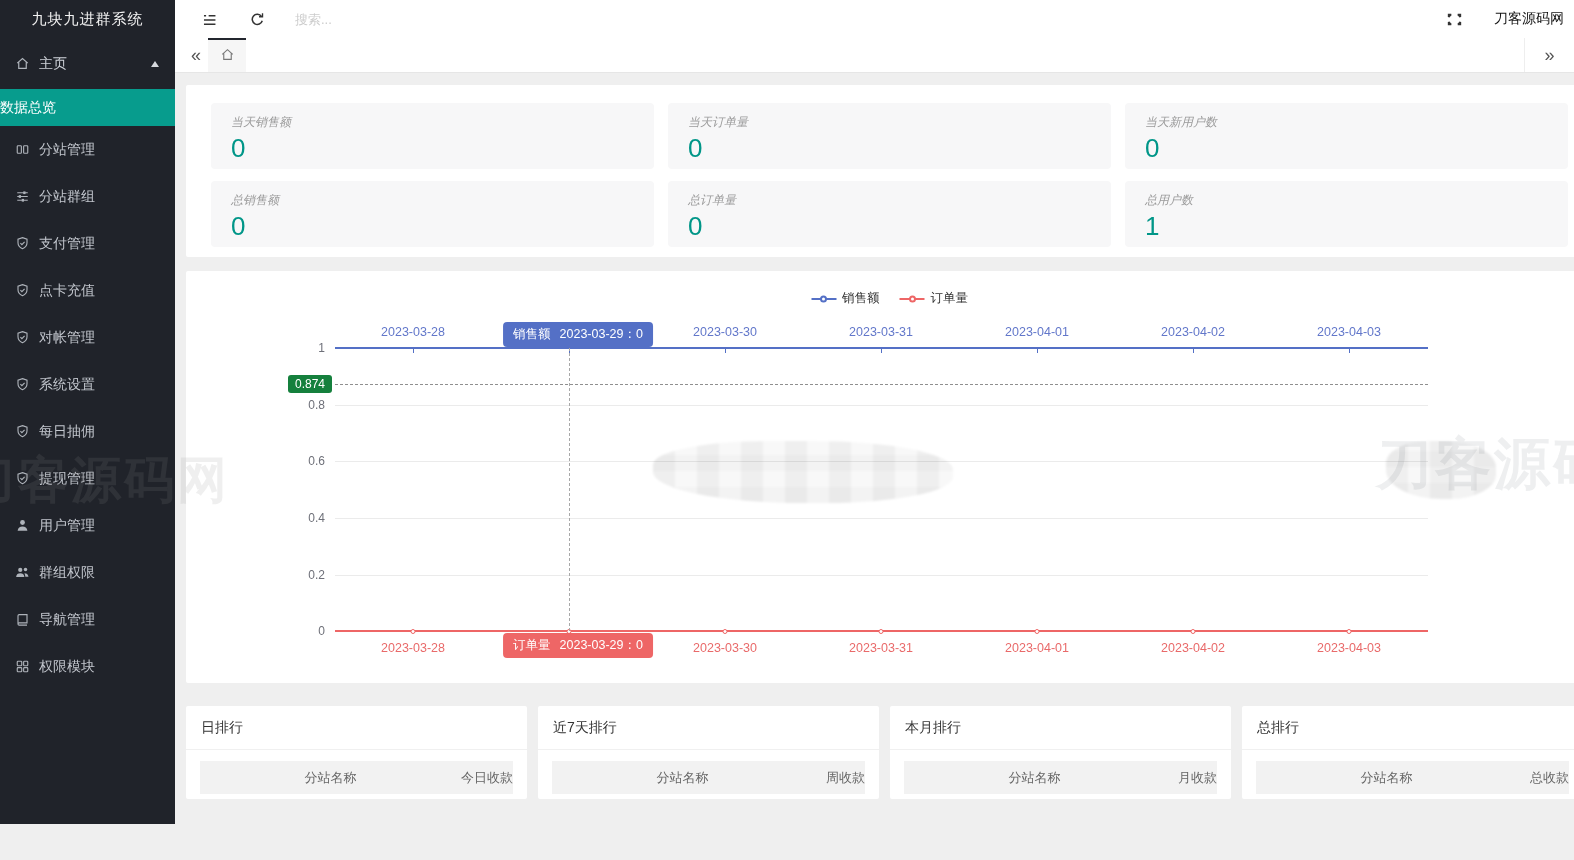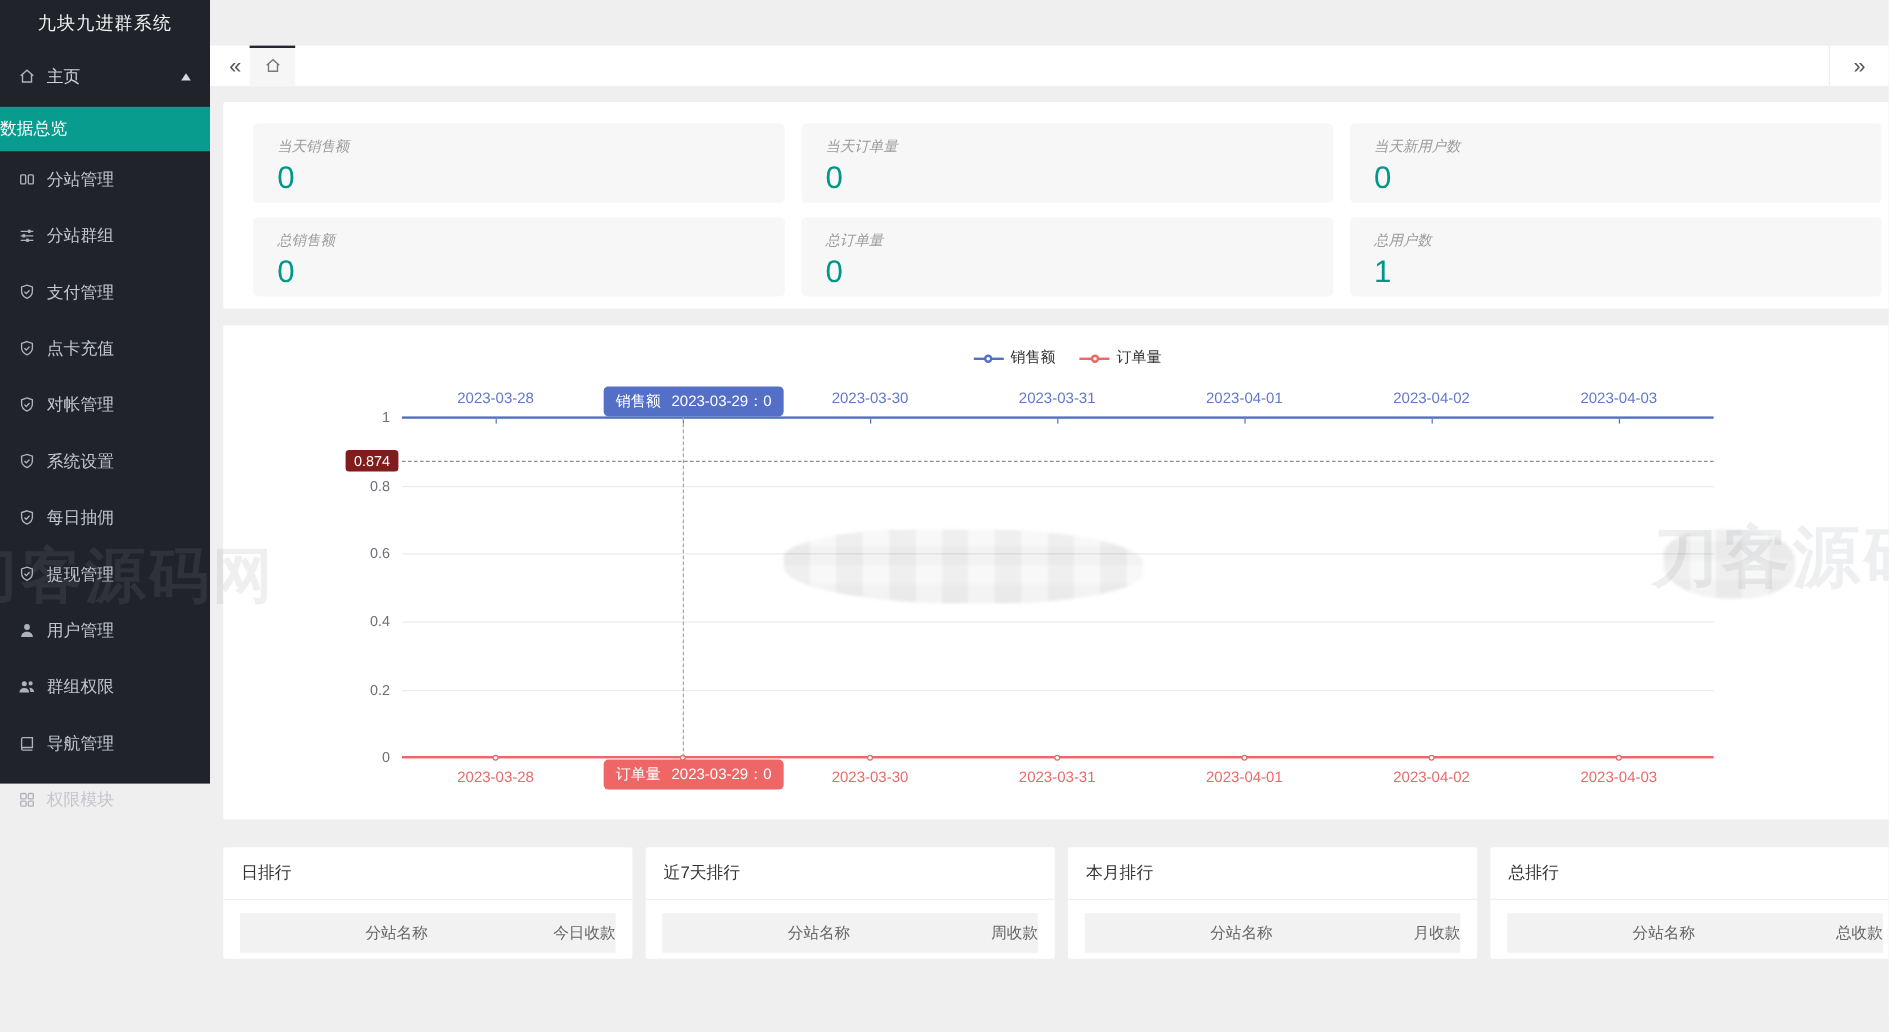--- a/index.html
+++ b/index.html
@@ -1,21 +1,21 @@
 <!DOCTYPE html>
 <html><head>
 <meta charset="utf-8">
 <style>
   * { margin:0; padding:0; box-sizing:border-box; }
   html,body { width:1574px; height:860px; overflow:hidden; }
   body { font-family:"Liberation Sans","DejaVu Sans",sans-serif; font-size:14px; color:#333; }
   .app { position:relative; width:1574px; height:860px; background:#efefef; overflow:hidden; }
 
   
-  .sidebar { position:absolute; left:0; top:0; width:175px; height:653px; background:#20232a; z-index:3; }
+  .sidebar { position:absolute; left:0; top:0; width:175px; height:824px; background:#20232a; z-index:3; }
   .logo { height:38px; display:flex; align-items:center; justify-content:center; color:#f2f2f2; font-size:15px; letter-spacing:1px; }
   .menu-parent { height:51px; display:flex; align-items:center; padding:0 15px; color:#cfd3d9; cursor:pointer; position:relative; }
   .menu-parent .mi-label { margin-left:9px; font-size:14px; }
   .tri-up { position:absolute; right:16px; width:0; height:0; border-left:4.5px solid transparent; border-right:4.5px solid transparent; border-bottom:6px solid #d6d9dd; }
   .menu-sub { height:37px; display:flex; align-items:center; color:#cfd3d9; font-size:14px; cursor:pointer; }
   .menu-sub.active { background:#079c8d; color:#fff; }
   .menu-item { height:47px; display:flex; align-items:center; padding:0 15px; color:#c2c6cd; font-size:14px; cursor:pointer; }
   .menu-item .mi-label { margin-left:9px; }
   .mi-icon { width:15px; height:15px; flex:0 0 15px; display:inline-flex; align-items:center; justify-content:center; color:#aeb3ba; }
   .mi-icon svg { width:15px; height:15px; display:block; }
@@ -61,21 +61,21 @@
   .gridline { position:absolute; left:0; right:0; height:1px; background:#ebebeb; }
   .ytick { position:absolute; left:-50px; width:40px; text-align:right; font-size:12px; color:#6e7079; }
   .top-axis { position:absolute; left:0; right:0; top:-1px; height:2px; background:#5470c6; }
   .top-tick { position:absolute; top:1px; width:1px; height:4px; background:#5470c6; }
   .xlabel-top { position:absolute; top:-23px; transform:translateX(-50%); font-size:12.5px; color:#6277ca; white-space:nowrap; }
   .bottom-axis { position:absolute; left:0; right:0; bottom:-1px; height:2px; background:#ee6666; }
   .dot { position:absolute; bottom:-3px; width:5px; height:5px; border:1.5px solid #ee6666; background:#fff; border-radius:50%; transform:translateX(-50%); }
   .xlabel-bottom { position:absolute; bottom:-24px; transform:translateX(-50%); font-size:12.5px; color:#e96a6a; white-space:nowrap; }
   .vline { position:absolute; top:0; bottom:0; border-left:1px dashed #a8a8a8; }
   .hline { position:absolute; left:0; right:0; border-top:1px dashed #8f8f8f; }
-  .pointer-label { position:absolute; right:calc(100% + 3px); transform:translateY(-50%); background:#7f1d1d; color:#fff; font-size:12px; padding:2px 7px; border-radius:3px; }
+  .pointer-label { position:absolute; right:calc(100% + 3px); transform:translateY(-50%); background:#15803d; color:#fff; font-size:12px; padding:2px 7px; border-radius:3px; }
   .tt { position:absolute; transform:translateX(-50%); display:flex; gap:9px; color:#fff; font-size:12.5px; padding:4px 10px; border-radius:4px; white-space:nowrap; z-index:6; }
   .tt-sales { bottom:calc(100% + 1px); background:#5470c6; }
   .tt-orders { top:calc(100% + 2px); background:#ee6666; }
 
   .censor { background:
       repeating-linear-gradient(90deg, rgba(0,0,0,0.05) 0 22px, rgba(0,0,0,0.015) 22px 44px),
       repeating-linear-gradient(0deg, rgba(0,0,0,0.03) 0 16px, rgba(0,0,0,0.01) 16px 32px);
     filter:blur(1.2px); border-radius:38% 46% 42% 50%; }
   .censor-center { position:absolute; left:318px; top:93px; width:300px; height:62px; z-index:5; }
 
@@ -237,20 +237,44 @@
             <rect x="3" y="11.5" width="6" height="5.5" rx="1"></rect>
             <rect x="11.5" y="11.5" width="5.5" height="5.5" rx="1"></rect>
           </svg>
       </span>
       <span class="mi-label">权限模块</span>
     </div>
   </aside>
 
   <div class="wm wm-left">刀客源码网</div>
 
+  <header class="header">
+    <span class="hicon">
+      <svg viewBox="0 0 20 20" fill="none" stroke="currentColor" stroke-width="1.8">
+          <path d="M3.5 5.5h2.5M9 5.5h8M3.5 10.5h13.5M3.5 15.5h13.5"></path>
+        </svg>
+    </span>
+    <span class="hicon">
+      <svg viewBox="0 0 20 20" fill="none" stroke="currentColor" stroke-width="1.8">
+          <path d="M15.6 11.5a6 6 0 1 1-.9-5.2"></path>
+          <path d="M15.9 2.6v4.1h-4.1" stroke-width="1.6"></path>
+        </svg>
+    </span>
+    <div class="search-box">
+      <input type="text" placeholder="搜索..." style="">
+    </div>
+    <div class="header-right">
+      <span class="hicon">
+        <svg viewBox="0 0 20 20" fill="none" stroke="currentColor" stroke-width="1.7">
+            <path d="M3 7.2 6.2 4M3 7.2V4h3.2M17 7.2 13.8 4M17 7.2V4h-3.2M3 12.8 6.2 16M3 12.8V16h3.2M17 12.8 13.8 16M17 12.8V16h-3.2"></path>
+          </svg>
+      </span>
+      <span class="brand">刀客源码网</span>
+    </div>
+  </header>
 
   <div class="tabbar">
     <span class="tab-prev">«</span>
     <div class="tab-home">
       <span>
         <svg viewBox="0 0 20 20" fill="none" stroke="currentColor" stroke-width="1.5">
             <path d="M3 9.8 L10 3.6 L17 9.8 M5 8.5 V16.5 H15 V8.5"></path>
           </svg>
       </span>
     </div>

